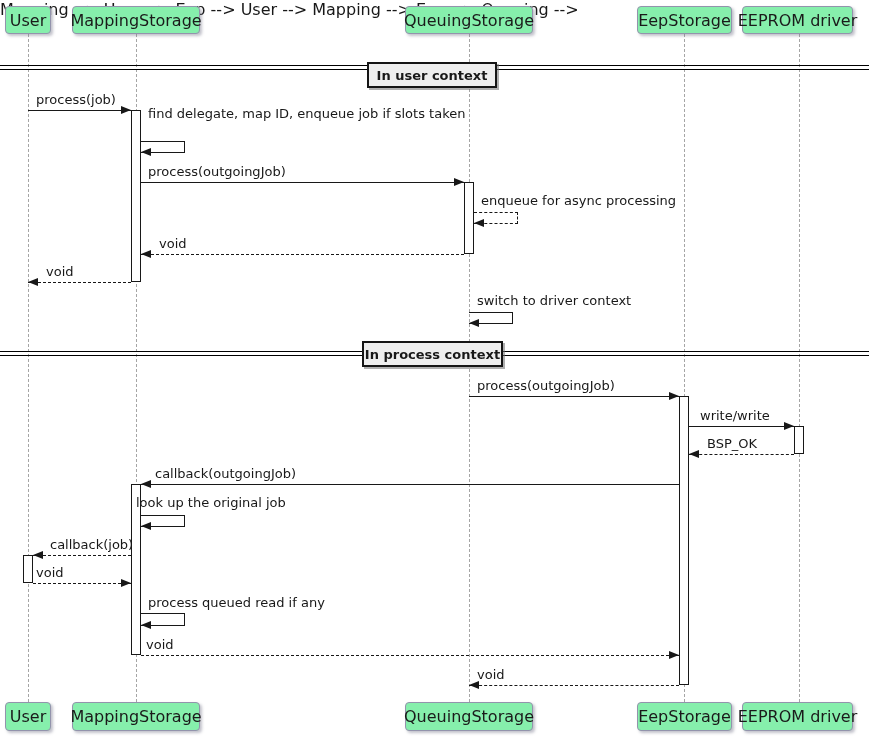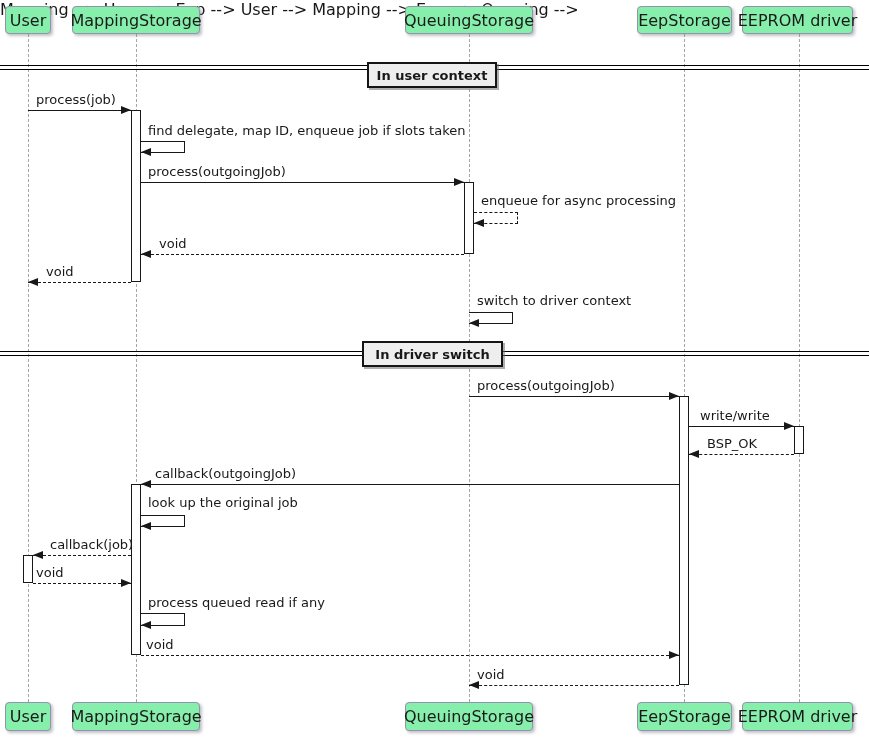--- a/index.html
+++ b/index.html
@@ -56,38 +56,38 @@
   <div class="divline" style="top:65px"></div>
   <div class="divline" style="top:69px"></div>
   <div class="divbox" style="left:367px;top:62px;width:126px">
     <span>In user context</span>
   </div>
 
   
   <div class="divline" style="top:351px"></div>
   <div class="divline" style="top:355px"></div>
   <div class="divbox" style="left:362px;top:341px;width:137px">
-    <span>In driver switch</span>
+    <span>In process context</span>
   </div>
 
   
   <div class="bar" style="left:131px;top:110px;height:172px"></div>
   <div class="bar" style="left:464px;top:182px;height:72px"></div>
   <div class="bar" style="left:679px;top:396px;height:289px"></div>
   <div class="bar" style="left:794px;top:426px;height:28px"></div>
   <div class="bar" style="left:131px;top:484px;height:171px"></div>
   <div class="bar" style="left:23px;top:555px;height:28px"></div>
 
   
   <div class="mlabel" style="left:36px;top:92px">process(job)</div>
   <div class="mline" style="left:28px;top:110px;width:103px"></div>
   <i class="ah ahr" style="left:121px;top:106px"></i>
 
   
-  <div class="mlabel" style="left:148px;top:123px">find delegate, map ID, enqueue job if slots taken</div>
+  <div class="mlabel" style="left:148px;top:106px">find delegate, map ID, enqueue job if slots taken</div>
   <div class="selfloop" style="left:141px;top:141px;width:44px;height:12px"></div>
   <i class="ah ahl" style="left:141px;top:148px"></i>
 
   
   <div class="mlabel" style="left:148px;top:164px">process(outgoingJob)</div>
   <div class="mline" style="left:141px;top:182px;width:323px"></div>
   <i class="ah ahr" style="left:454px;top:178px"></i>
 
   
   <div class="mlabel" style="left:481px;top:193px">enqueue for async processing</div>
@@ -123,21 +123,21 @@
   <div class="mlabel" style="left:707px;top:436px">BSP_OK</div>
   <div class="mline dash" style="left:689px;top:454px;width:105px"></div>
   <i class="ah ahl" style="left:689px;top:450px"></i>
 
   
   <div class="mlabel" style="left:155px;top:466px">callback(outgoingJob)</div>
   <div class="mline" style="left:141px;top:484px;width:538px"></div>
   <i class="ah ahl" style="left:141px;top:480px"></i>
 
   
-  <div class="mlabel" style="left:148px;top:495px">look up the original job</div>
+  <div class="mlabel" style="left:136px;top:495px">look up the original job</div>
   <div class="selfloop" style="left:141px;top:515px;width:44px;height:12px"></div>
   <i class="ah ahl" style="left:141px;top:522px"></i>
 
    User --&gt;
   <div class="mlabel" style="left:50px;top:537px">callback(job)</div>
   <div class="mline dash" style="left:33px;top:555px;width:98px"></div>
   <i class="ah ahl" style="left:33px;top:551px"></i>
 
    Mapping --&gt;
   <div class="mlabel" style="left:36px;top:565px">void</div>

